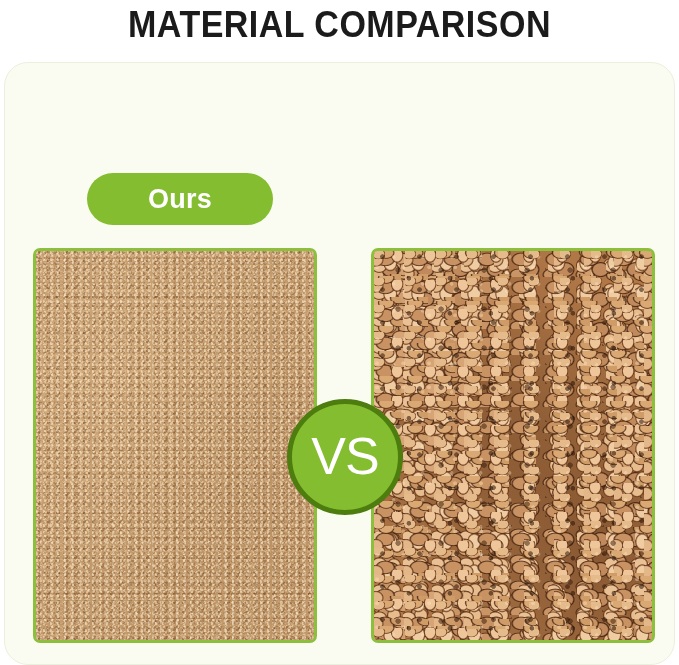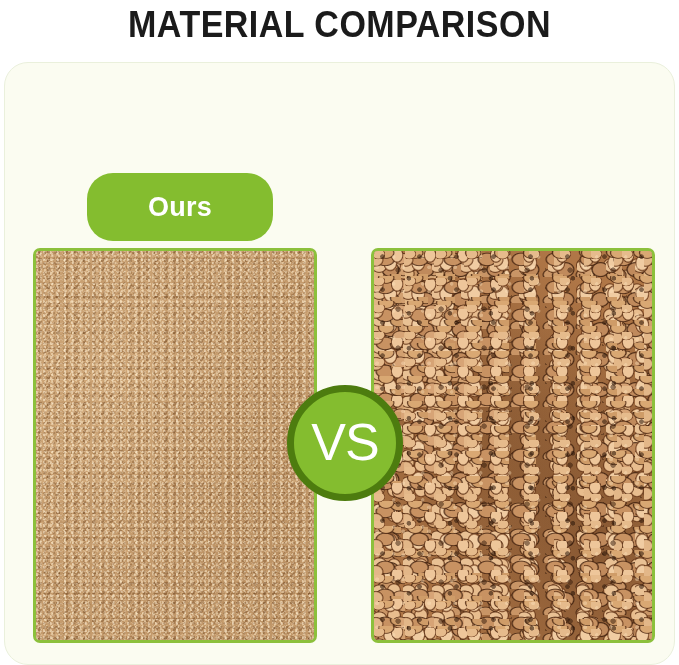--- a/index.html
+++ b/index.html
@@ -45,21 +45,21 @@
     background: #fbfcf1;
     border: 1px solid #eaf0dc;
     border-radius: 24px 24px 24px 24px;
     box-sizing: border-box;
     overflow: hidden;
   }
 
   
   .badge {
     position: absolute;
-    height: 68px;
+    height: 52px;
     border-radius: 26px;
     background: #84bd2f;
     color: #ffffff;
     font-size: 27px;
     font-weight: 700;
     display: flex;
     align-items: center;
     justify-content: center;
     letter-spacing: 0.2px;
     box-sizing: border-box;
@@ -166,26 +166,26 @@
       radial-gradient(circle at 85% 78%, rgba(40,20,8,.55) 0 2px, transparent 2.6px),
       radial-gradient(circle at 12% 68%, rgba(255,228,190,.40) 0 1.6px, transparent 2.2px),
       radial-gradient(circle at 68% 22%, rgba(255,232,196,.35) 0 1.5px, transparent 2px);
     background-size: 37px 33px, 43px 39px, 41px 35px, 26px 24px, 29px 27px;
   }
 
   
   .vs {
     position: absolute;
     left: 282px;
-    top: 322px;
+    top: 336px;
     width: 116px;
     height: 116px;
     border-radius: 50%;
     background: #84bd2f;
-    border: 7px solid #4d7c0f;
+    border: 5px solid #4d7c0f;
     box-sizing: border-box;
     display: flex;
     align-items: center;
     justify-content: center;
     z-index: 5;
   }
   .vs span {
     color: #ffffff;
     font-size: 52px;
     font-weight: 400;

